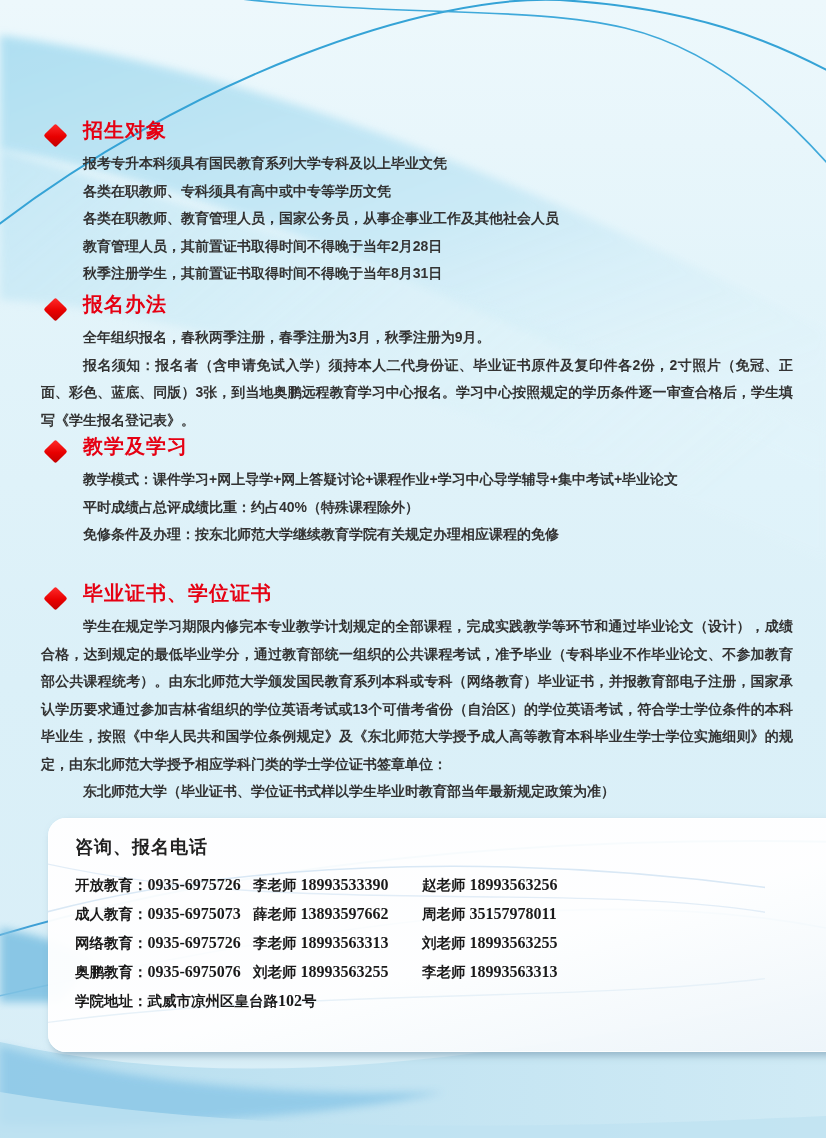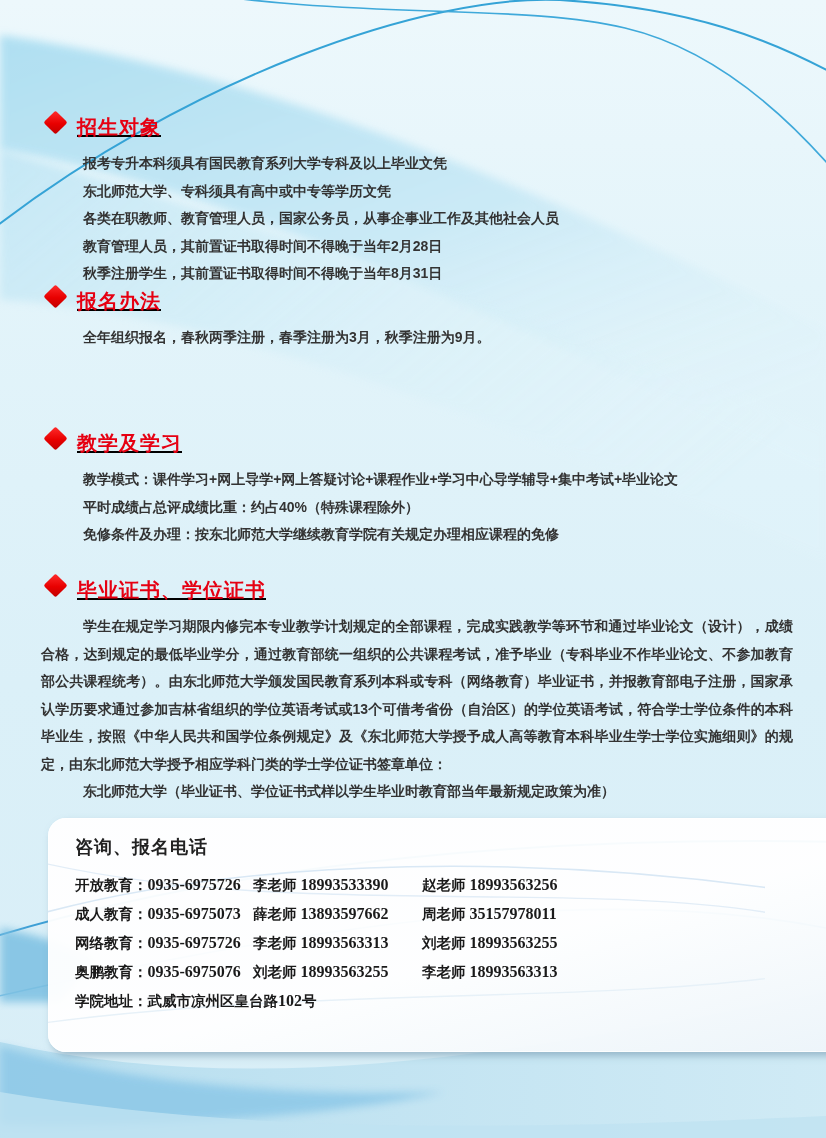--- a/index.html
+++ b/index.html
@@ -6,21 +6,21 @@
   body{
     width:826px;height:1138px;overflow:hidden;position:relative;
     font-family:"Liberation Sans","DejaVu Sans",sans-serif;
     background:linear-gradient(180deg,#edf8fc 0%,#e3f4fa 25%,#dbf0f8 60%,#d8eef7 100%);
   }
   .page{position:absolute;inset:0;}
   .bg-svg{position:absolute;left:0;top:0;z-index:0;pointer-events:none;}
 
   
   .section{position:absolute;left:33px;width:760px;z-index:2;}
-  .sec-head{display:flex;align-items:flex-start;gap:13px;height:30px;margin-left:14px;margin-bottom:6px;text-decoration:underline;}
+  .sec-head{display:flex;align-items:flex-end;gap:19px;height:30px;margin-left:14px;margin-bottom:6px;}
   .diamond{
     width:17px;height:17px;flex:0 0 17px;transform:rotate(45deg);
     background:linear-gradient(135deg,#ff2d2d 0%,#e80000 55%,#c00000 100%);
     border-radius:2px;
   }
   .sec-title{font-size:20px;font-weight:bold;color:#e60012;letter-spacing:1px;}
   .sec-body{color:#333;font-size:14px;font-weight:bold;line-height:27.5px;margin-left:8px;}
   .sec-body .line{padding-left:42px;text-align:left;}
   .sec-body .para{text-indent:42px;text-align:justify;}
 
@@ -82,34 +82,35 @@
   </svg>
 
   <div>
   <section class="section" style="top: 114px;">
     <div class="sec-head">
       <span class="diamond"></span>
       <span class="sec-title">招生对象</span>
     </div>
     <div class="sec-body">
           <div class="line">报考专升本科须具有国民教育系列大学专科及以上毕业文凭</div>
-          <div class="line">东北师范大学、专科须具有高中或中专等学历文凭</div>
+          <div class="line">各类在职教师、专科须具有高中或中专等学历文凭</div>
           <div class="line">各类在职教师、教育管理人员，国家公务员，从事企事业工作及其他社会人员</div>
           <div class="line">教育管理人员，其前置证书取得时间不得晚于当年2月28日</div>
           <div class="line">秋季注册学生，其前置证书取得时间不得晚于当年8月31日</div>
         </div>
   </section>
 
   <section class="section" style="top: 288px;">
     <div class="sec-head">
       <span class="diamond"></span>
       <span class="sec-title">报名办法</span>
     </div>
     <div class="sec-body">
           <div class="line">全年组织报名，春秋两季注册，春季注册为3月，秋季注册为9月。</div>
+          <div class="para">报名须知：报名者（含申请免试入学）须持本人二代身份证、毕业证书原件及复印件各2份，2寸照片（免冠、正面、彩色、蓝底、同版）3张，到当地奥鹏远程教育学习中心报名。学习中心按照规定的学历条件逐一审查合格后，学生填写《学生报名登记表》。</div>
         </div>
   </section>
 
   <section class="section" style="top: 430px;">
     <div class="sec-head">
       <span class="diamond"></span>
       <span class="sec-title">教学及学习</span>
     </div>
     <div class="sec-body">
           <div class="line">教学模式：课件学习+网上导学+网上答疑讨论+课程作业+学习中心导学辅导+集中考试+毕业论文</div>

